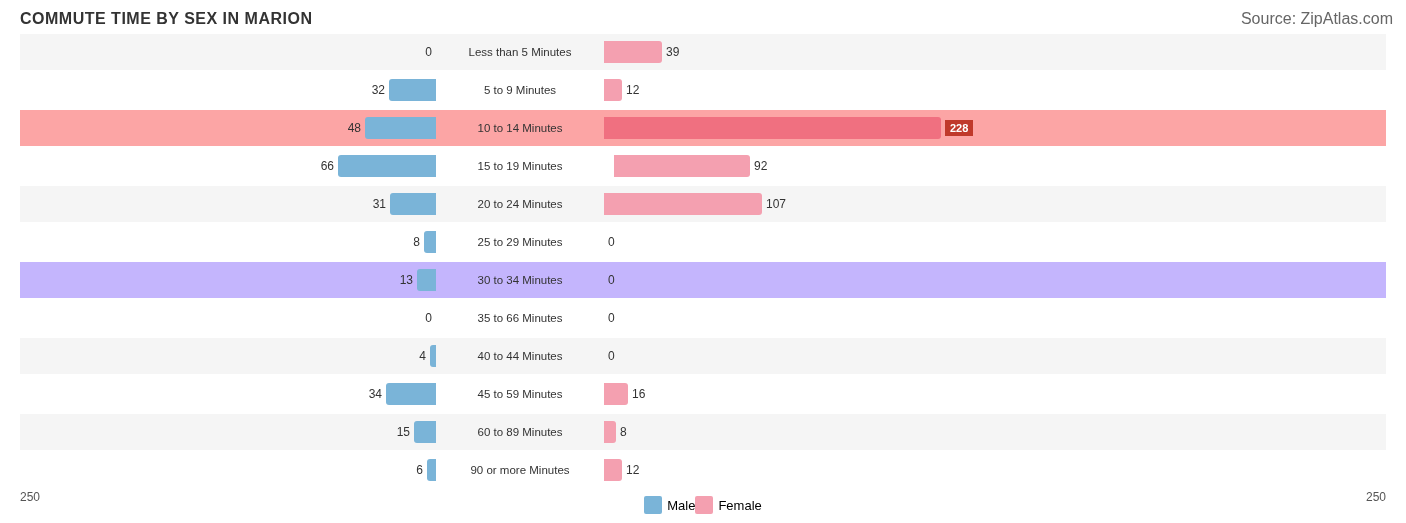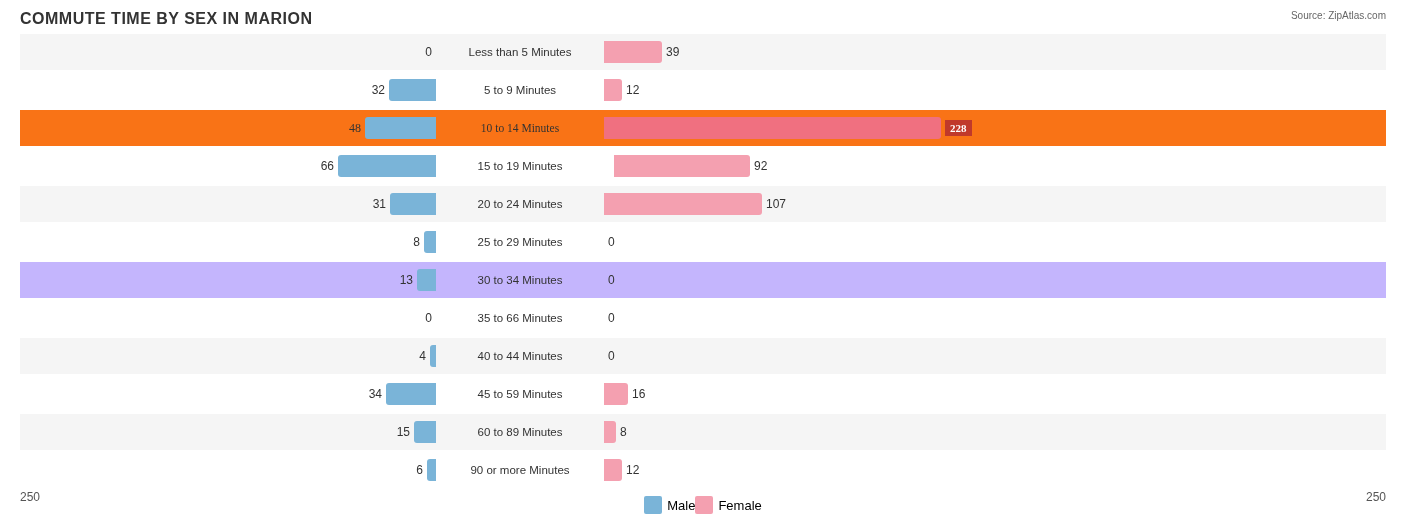--- a/index.html
+++ b/index.html
@@ -20,22 +20,22 @@
       font-size: 16px;
       font-weight: bold;
       color: #333;
       margin-bottom: 6px;
       text-transform: uppercase;
       letter-spacing: 0.5px;
     }
     .source {
       position: absolute;
       top: 10px;
-      right: 20px;
-      font-size: 10px;
+      right: 13px;
+      font-size: 16px;
       color: #666;
     }
     .chart-area {
       width: 100%;
       position: relative;
     }
     .bar-row {
       display: flex;
       align-items: center;
       height: 36px;
@@ -166,21 +166,21 @@
       </div>
     </div>
     <div class="label-section">5 to 9 Minutes</div>
     <div class="right-section">
       <div style="display:flex;align-items:center;width:100%;position:relative;">
         <div class="female-bar" style="width:18px;background:#f4a0b0;"></div>
         <span class="female-value" style="margin-left:4px;">12</span>
       </div>
     </div>
   </div>
-      <div class="bar-row" style="background: #f97316; font-family: Liberation Serif, serif;">
+      <div class="bar-row" style="background: #fca5a5;">
     <div class="left-section">
       <div style="display:flex;align-items:center;justify-content:flex-end;width:100%;">
         <span class="male-value">48</span>
         <div class="male-bar" style="width:71px;background:#7ab4d8;"></div>
       </div>
     </div>
     <div class="label-section">10 to 14 Minutes</div>
     <div class="right-section">
       <div style="display:flex;align-items:center;width:100%;position:relative;">
         <div class="female-bar" style="width:337px;background:#f07080;"></div>

